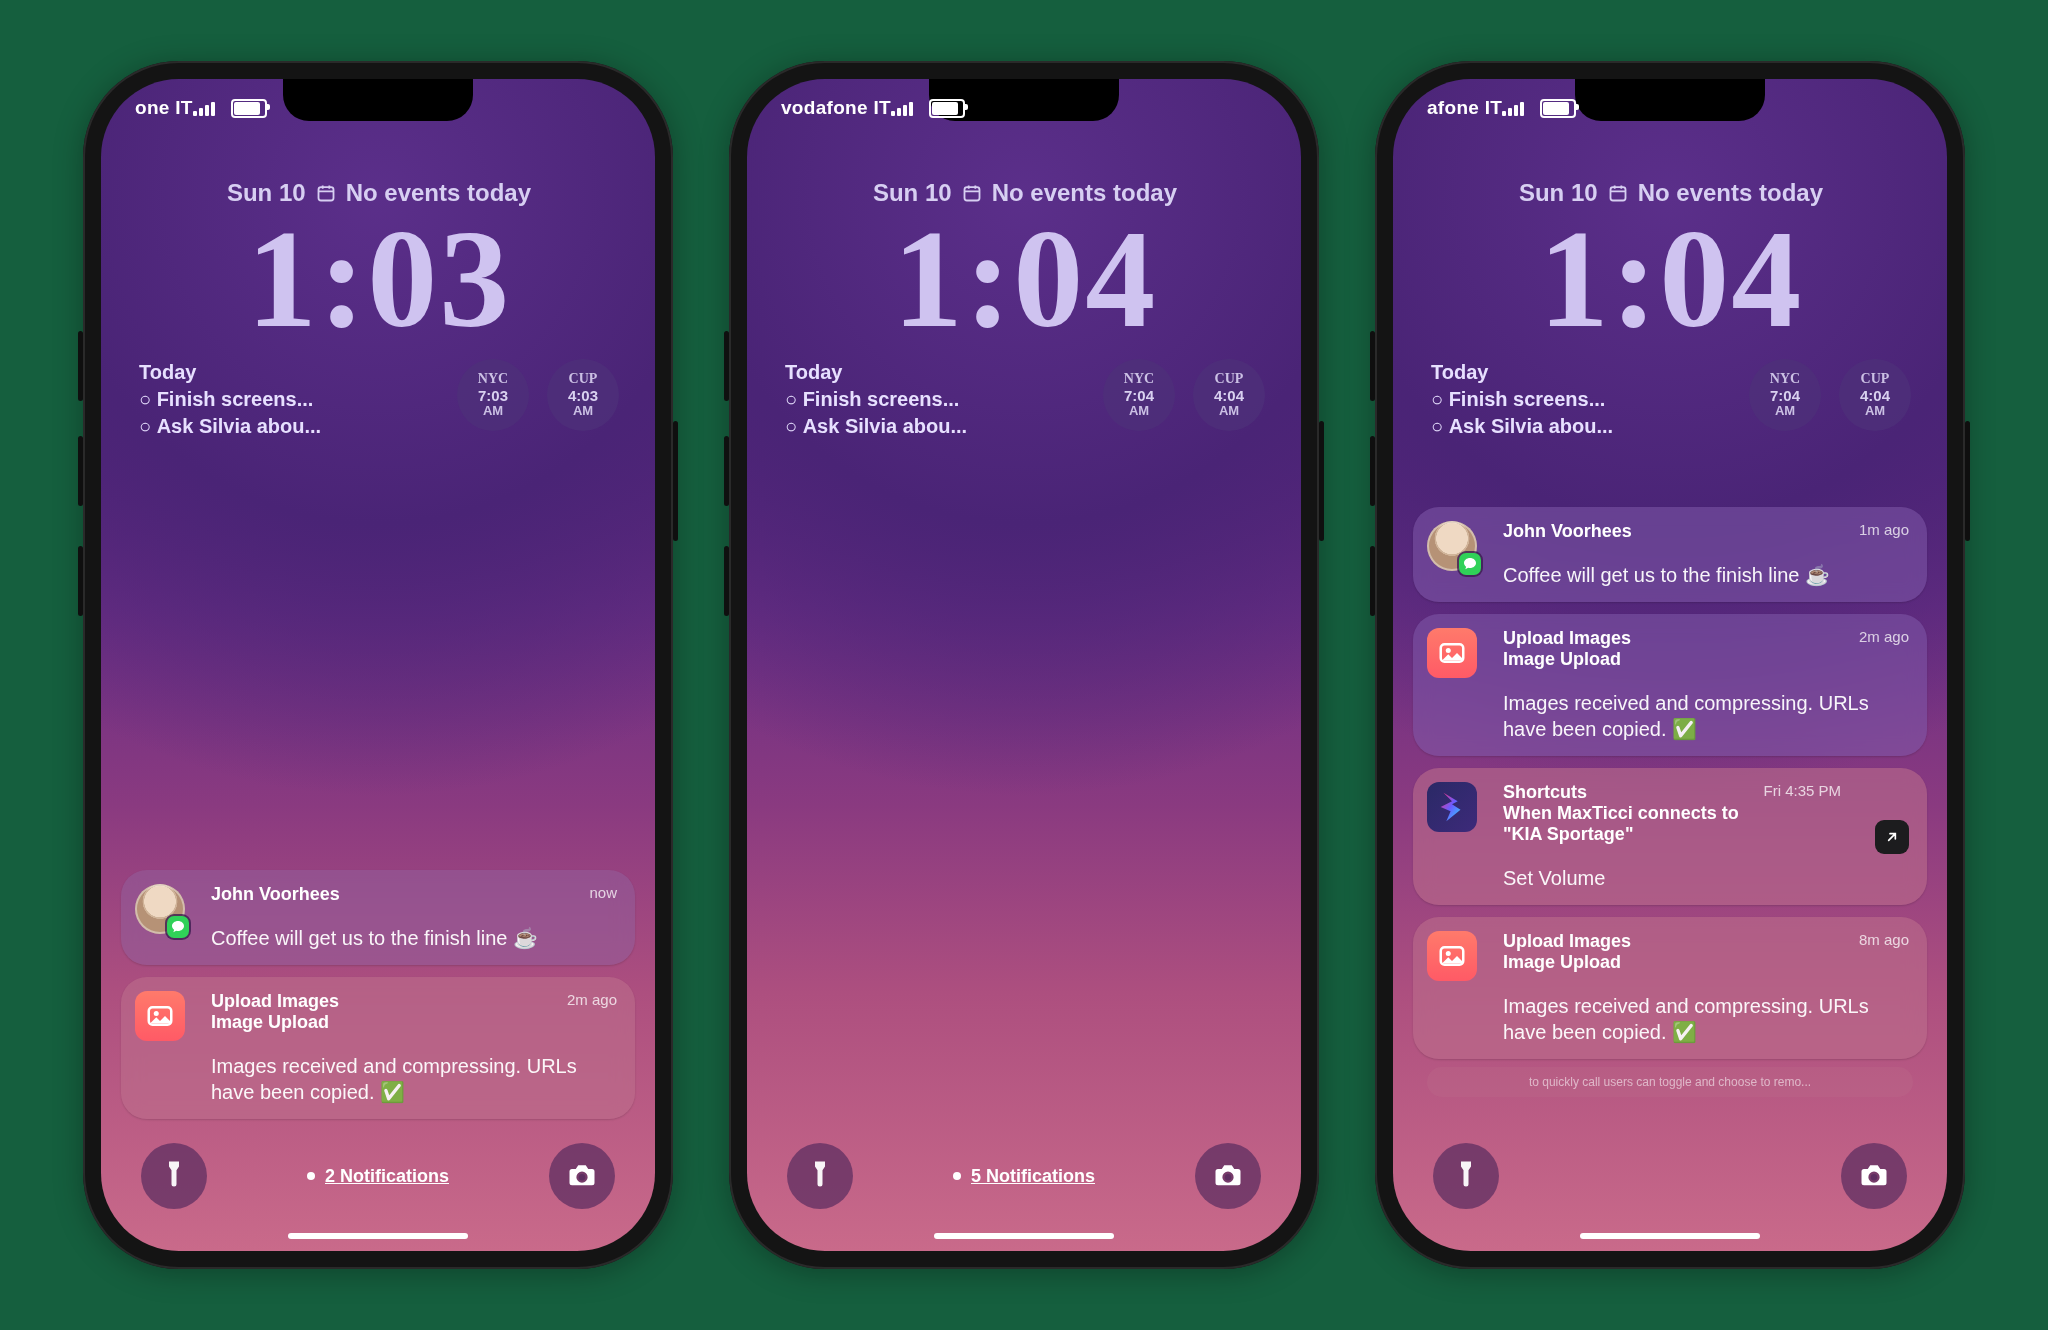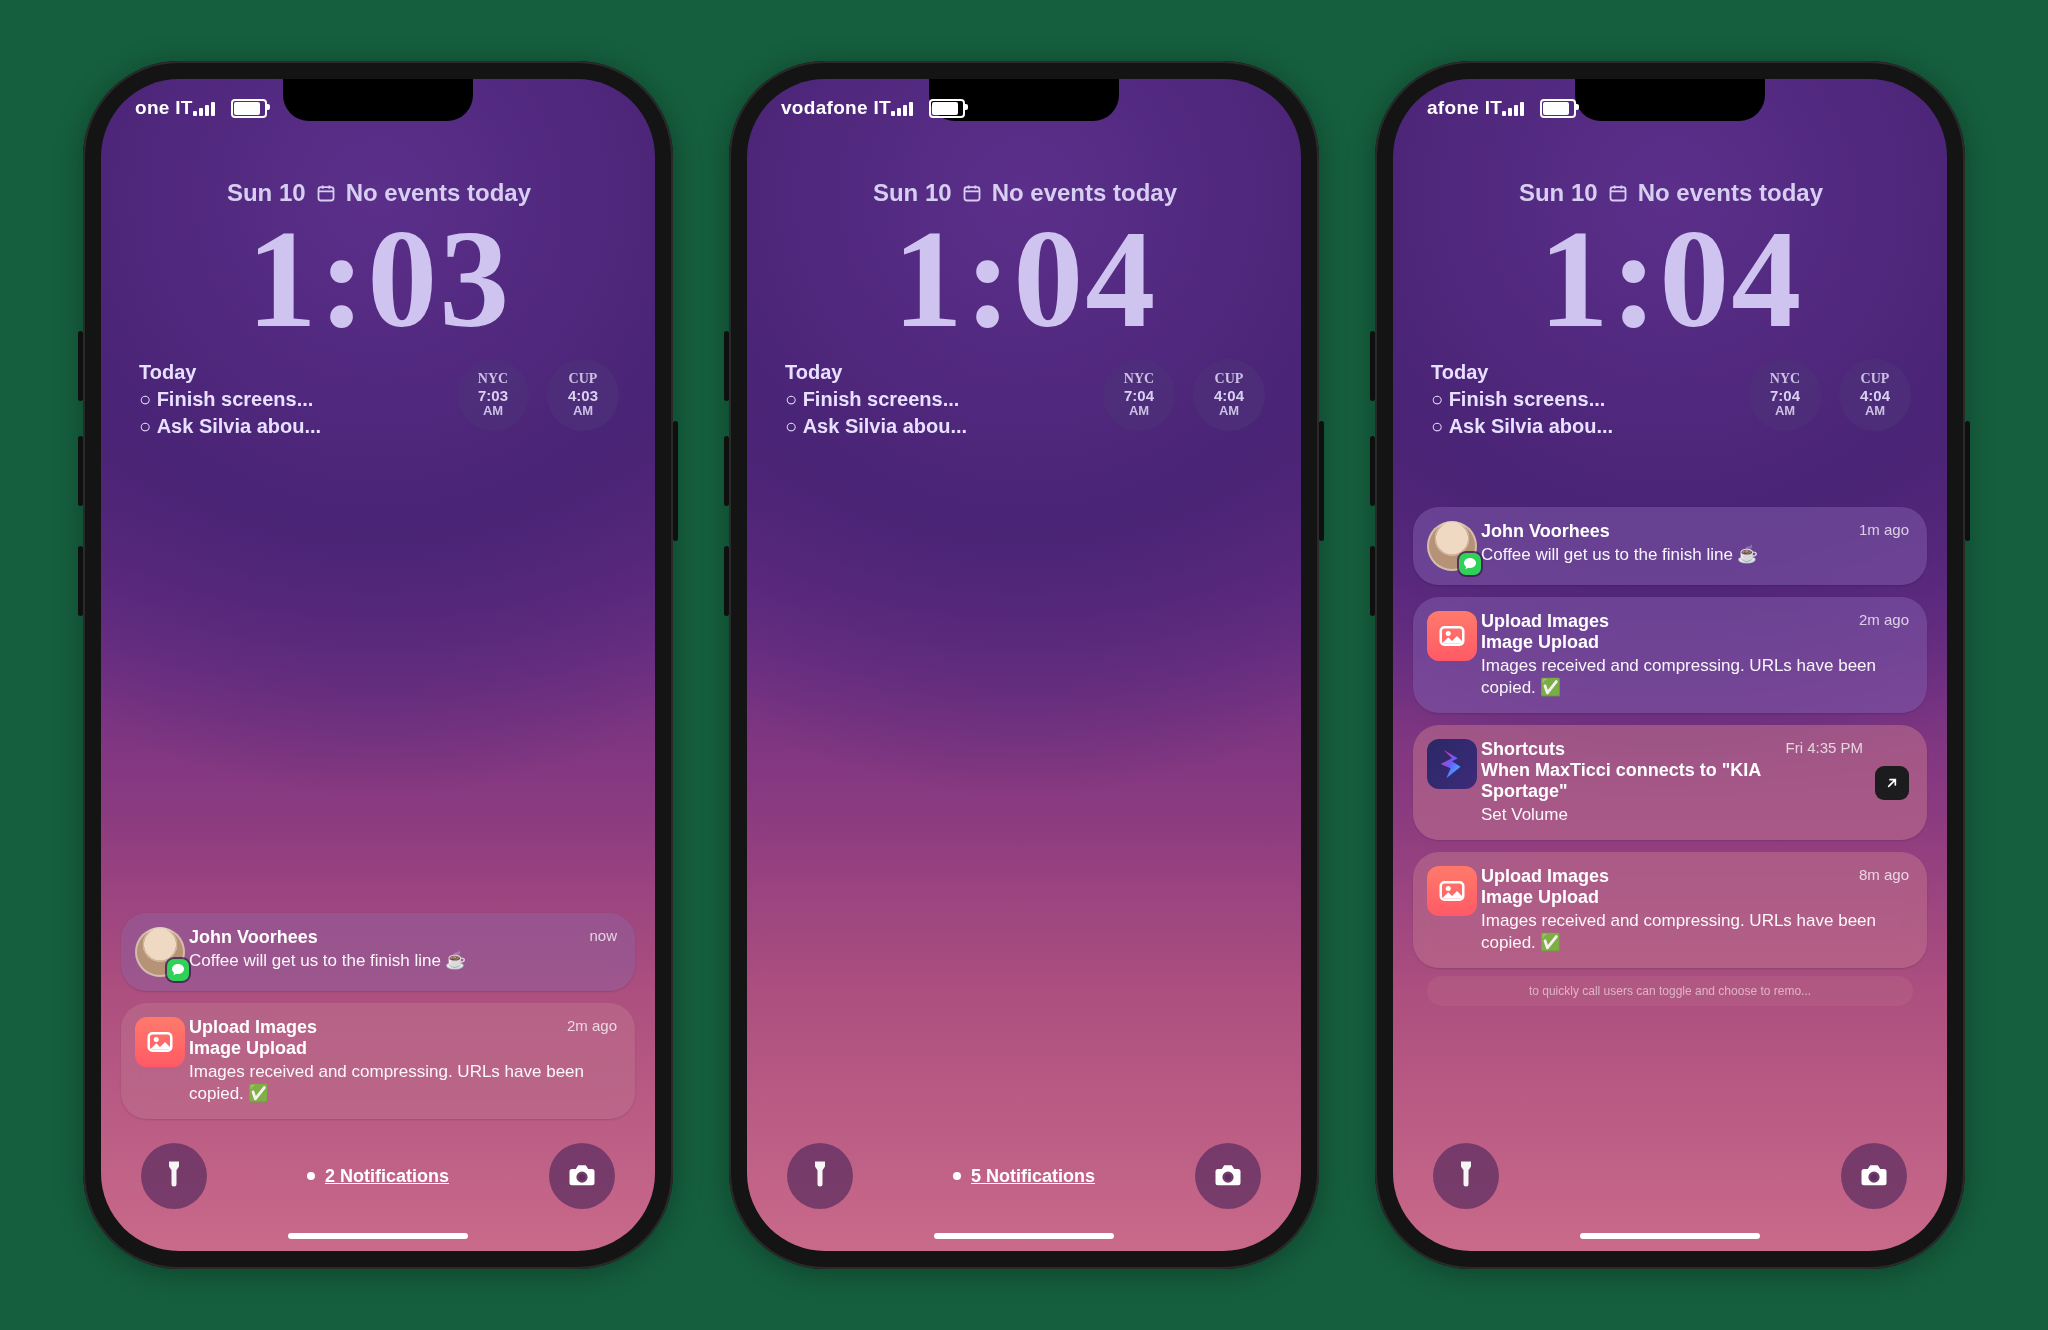--- a/index.html
+++ b/index.html
@@ -164,21 +164,21 @@
     display:flex;
     flex-direction:column;
     gap:12px;
   }
   .card {
     border-radius:26px;
     background: rgba(145, 95, 155, .55);
     backdrop-filter: blur(10px);
     padding: 14px 18px 14px 14px;
     display:flex;
-    gap:4px;
+    gap:26px;
     color:#fff;
     box-shadow: 0 1px 2px rgba(0,0,0,.15);
   }
   .card.pinkish { background: rgba(188, 110, 140, .58); }
   .card.purplish { background: rgba(128, 90, 170, .55); }
 
   .card .appicon {
     width:50px; height:50px;
     border-radius:12px;
     flex:none;
@@ -234,23 +234,23 @@
   .card .subtitle {
     font-weight:700;
     font-size:18px;
   }
   .card .when {
     font-size:15px;
     color: rgba(255,255,255,.75);
     white-space:nowrap;
   }
   .card .msg {
-    font-size:17px;
+    font-size:20px;
     line-height:1.3;
-    margin-top:2px;
+    margin-top:20px;
     color: rgba(255,255,255,.95);
   }
   .card .open-badge {
     width:34px; height:34px;
     border-radius:9px;
     background:#1c1c1e;
     display:flex; align-items:center; justify-content:center;
     align-self:center;
     margin-left:8px;
   }

